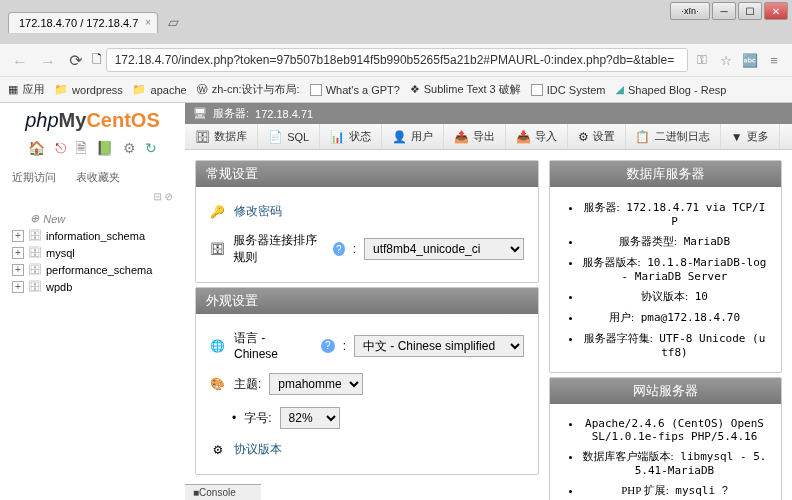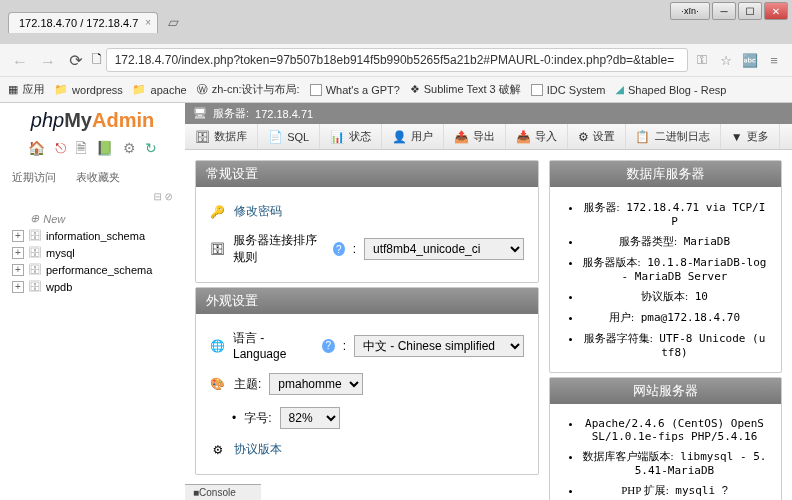--- a/index.html
+++ b/index.html
@@ -129,21 +129,21 @@
     <span class="bm">
         <span style="color:#4aa;">◢</span>
         <span>Shaped Blog - Resp</span>
       </span>
   </div>
 </div>
 
 <div class="app">
   <div class="sidebar">
     <div class="logo">
-      <span class="logo-text"><span class="php">php</span><span class="my">My</span><span class="admin">Admin</span></span>
+      <span class="logo-text"><span class="php">php</span><span class="my">My</span><span class="admin">CentOS</span></span>
     </div>
     <div class="sidebar-icons">
       <span>🏠</span>
       <span style="color:#c33;">⎋</span>
       <span style="color:#888;">🗎</span>
       <span style="color:#5a5;">📗</span>
       <span style="color:#888;">⚙</span>
       <span style="color:#4a8;">↻</span>
     </div>
     <div class="sidebar-tabs">
@@ -240,21 +240,21 @@
               <select style="min-width:160px;"><option>utf8mb4_unicode_ci</option></select>
             </div>
           </div>
         </div>
 
         <div class="panel">
           <div class="panel-head">外观设置</div>
           <div class="panel-body">
             <div class="setting-row">
               <span class="icon">🌐</span>
-              <span><span>语言 - Language</span></span>
+              <span><span>语言 - Chinese</span></span>
               <span class="help">?</span>:
               <select style="min-width:170px;"><option>中文 - Chinese simplified</option></select>
             </div>
             <div class="setting-row">
               <span class="icon">🎨</span>
               <span>主题:</span>
               <select><option>pmahomme</option></select>
             </div>
             <div class="setting-row" style="padding-left:22px;">
               • <span>字号:</span>

